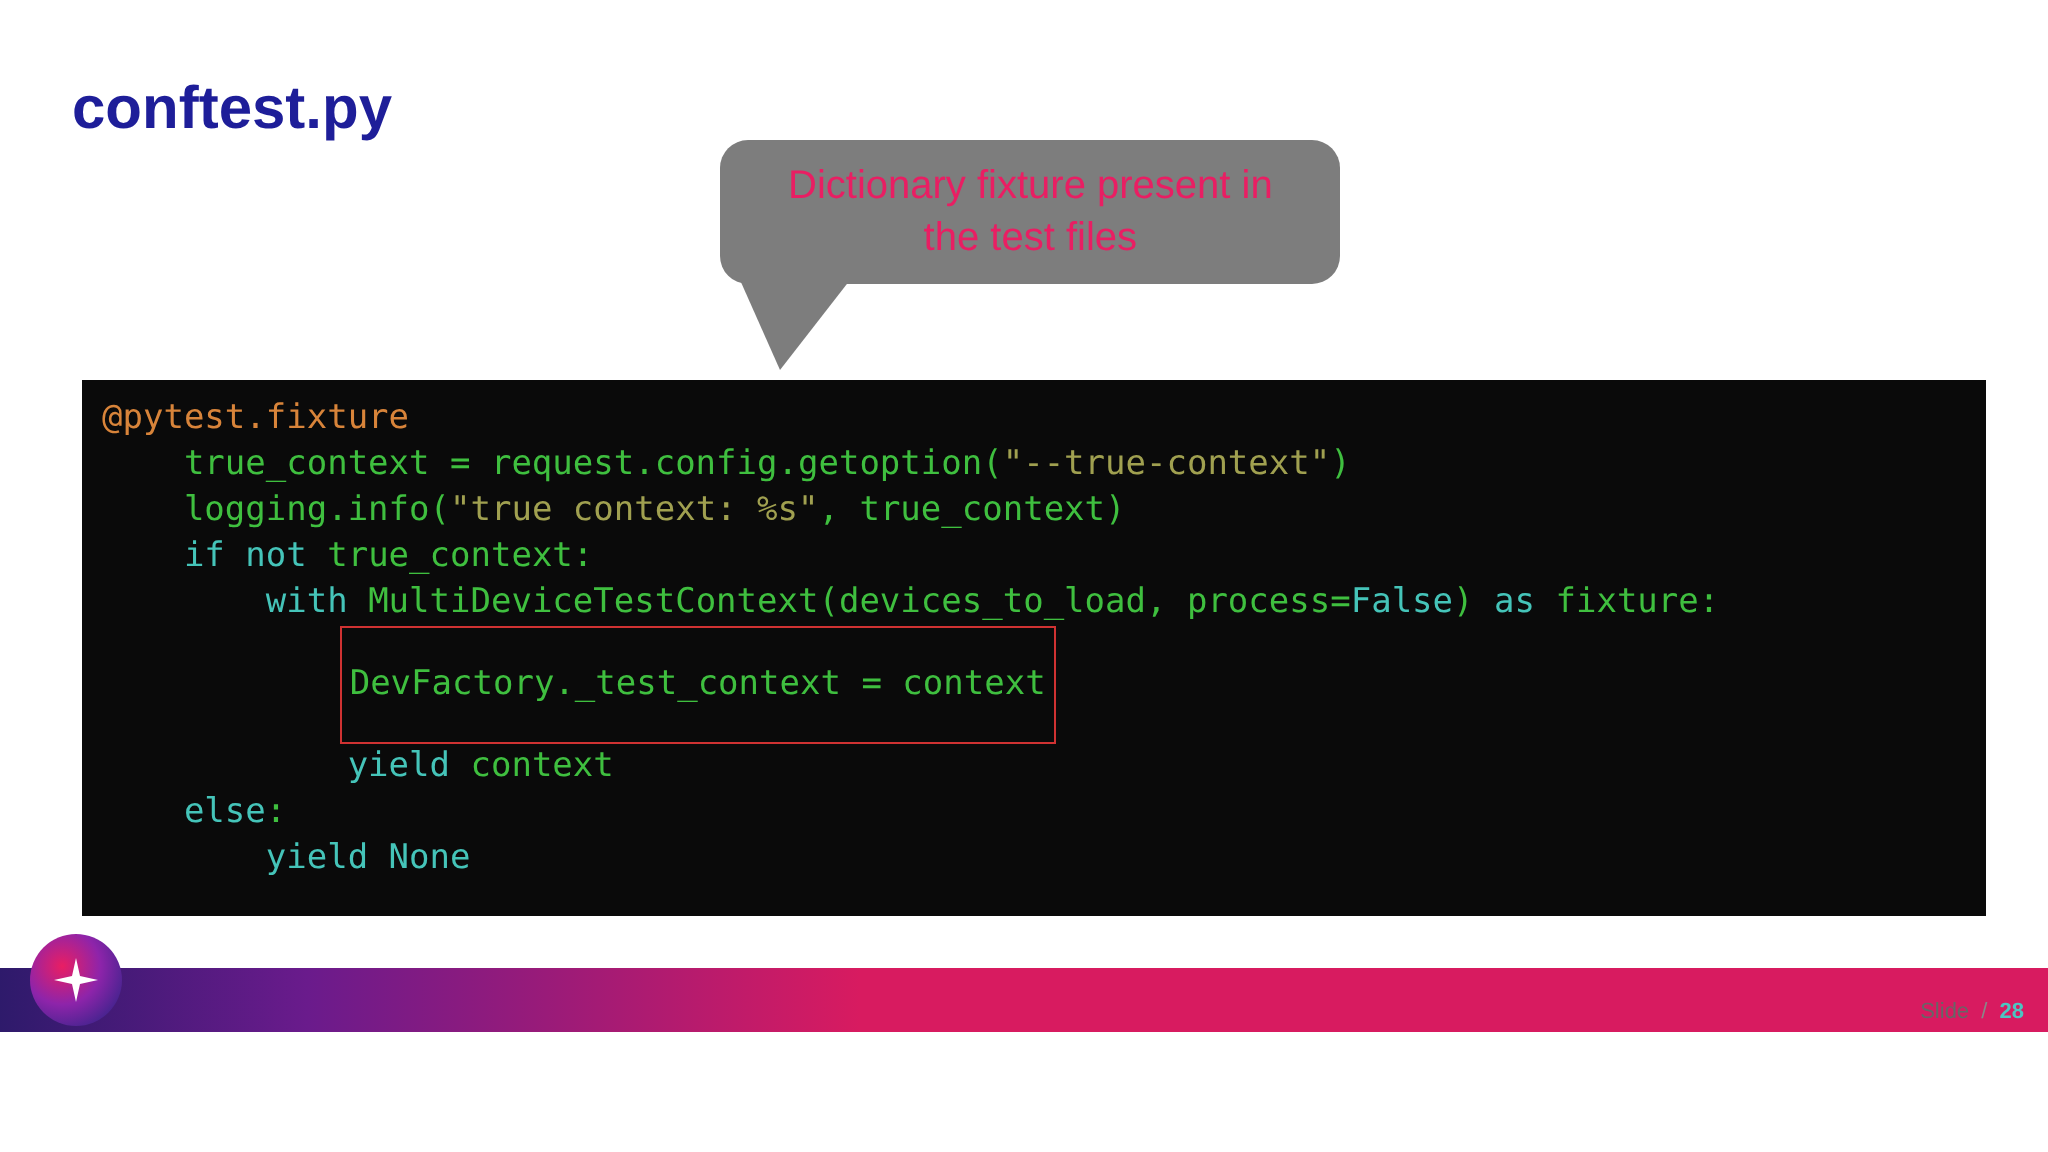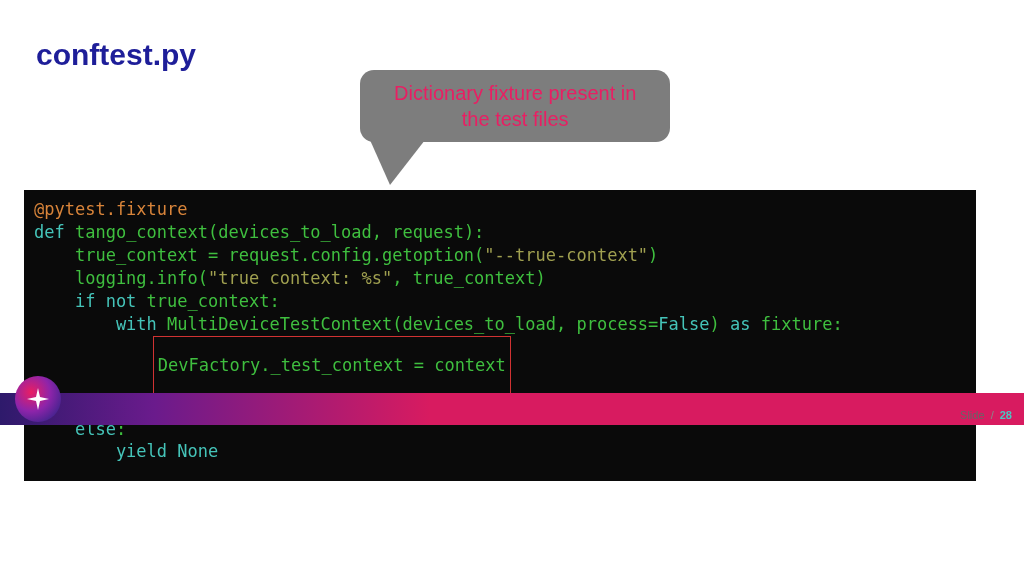--- a/index.html
+++ b/index.html
@@ -1,22 +1,22 @@
 <!DOCTYPE html>
 <html><head>
 <meta charset="utf-8">
 <style>
   * { box-sizing: border-box; margin: 0; padding: 0; }
   html, body { width: 1024px; height: 576px; overflow: hidden; background: #fff; font-family: Arial, Helvetica, sans-serif; }
-  .slide { position: relative; width: 1024px; height: 425px; }
+  .slide { position: relative; width: 1024px; height: 516px; }
   .title { position: absolute; left: 36px; top: 38px; font-size: 30px; font-weight: 800; color: #1e1e99; }
   .callout { position: absolute; left: 360px; top: 70px; }
   .bubble { background: #7d7d7d; color: #e91e63; border-radius: 14px; padding: 10px 34px; font-size: 20px; text-align: center; line-height: 1.3; min-width: 300px; }
   .bubble-tail { width: 0; height: 0; border-left: 20px solid transparent; border-right: 35px solid transparent; border-top: 45px solid #7d7d7d; margin-left: 10px; margin-top: -2px; }
-  .code-block { position: absolute; left: 24px; top: 190px; width: 952px; background: #0a0a0a; padding: 8px 10px 18px 10px; font-family: "Courier New", Courier, monospace; font-size: 17px; line-height: 1.35; }
+  .code-block { position: absolute; left: 41px; top: 190px; width: 952px; background: #0a0a0a; padding: 8px 10px 18px 10px; font-family: "Courier New", Courier, monospace; font-size: 17px; line-height: 1.35; }
   .code-block pre { margin: 0; white-space: pre; }
   .c-orange { color: #d8843a; }
   .c-cyan   { color: #45c4b9; }
   .c-green  { color: #3fbf3f; }
   .c-olive  { color: #a0a050; }
   .box-red { border: 1.5px solid #d03232; padding: 17px 4px; display: inline-block; margin-left: -4px; }
   .footer { position: absolute; left: 0; bottom: 0; width: 1024px; height: 32px; background: linear-gradient(90deg, #2e1a6b 0%, #6a1b8c 15%, #d81b60 42%, #d81b60 100%); }
   .slide-num { position: absolute; right: 12px; bottom: 4px; font-size: 11px; color: #666; margin-top: 29px; }
   .slide-num .sep { color: #888; margin: 0 3px; }
   .slide-num .cur { color: #4cc5c2; font-weight: 600; }
@@ -33,21 +33,20 @@
 <div class="callout">
   <div class="bubble">
     <div>Dictionary fixture present in</div>
     <div>the test files</div>
   </div>
   <div class="bubble-tail"></div>
 </div>
 
 <div class="code-block">
 <pre><span class="c-orange">@pytest.fixture</span></pre>
-<pre><span class="c-cyan">def </span><span class="c-green">tango_context</span><span class="c-green">(devices_to_load, request):</span></pre>
 <pre><span class="c-green">    true_context = request.config.getoption(</span><span class="c-olive">"--true-context"</span><span class="c-green">)</span></pre>
 <pre><span class="c-green">    logging.info(</span><span class="c-olive">"true context: %s"</span><span class="c-green">, true_context)</span></pre>
 <pre><span class="c-cyan">    if not </span><span class="c-green">true_context:</span></pre>
 <pre><span class="c-cyan">        with </span><span class="c-green">MultiDeviceTestContext(devices_to_load, process=</span><span class="c-cyan">False</span><span class="c-green">) </span><span class="c-cyan">as </span><span class="c-green">fixture:</span></pre>
 <pre><span>            </span><span class="box-red c-green">DevFactory._test_context = context</span></pre>
 <pre><span class="c-cyan">            yield </span><span class="c-green">context</span></pre>
 <pre><span class="c-cyan">    else</span><span class="c-green">:</span></pre>
 <pre><span class="c-cyan">        yield </span><span class="c-cyan">None</span></pre>
 </div>
 

